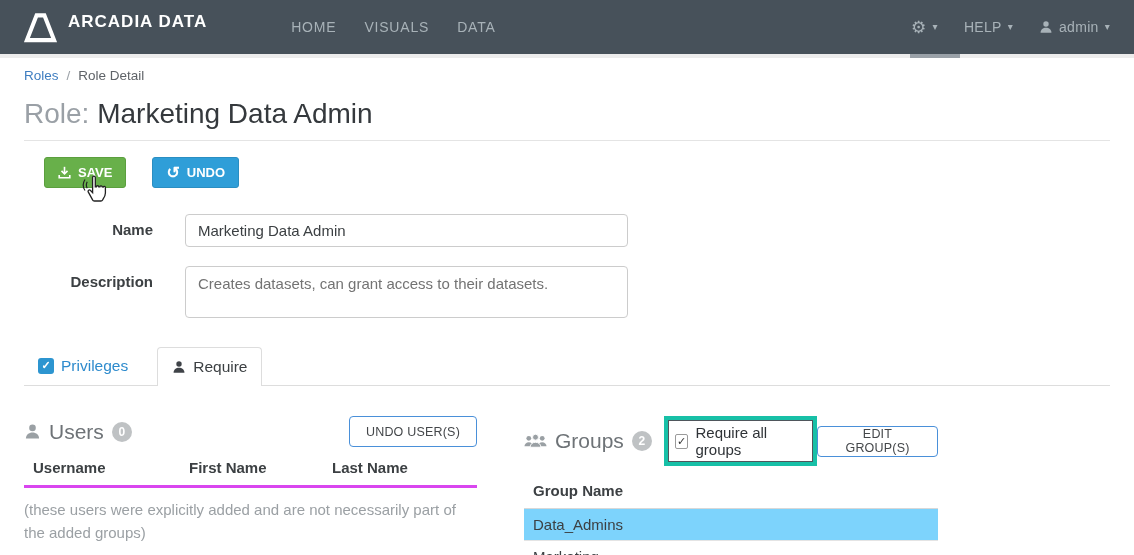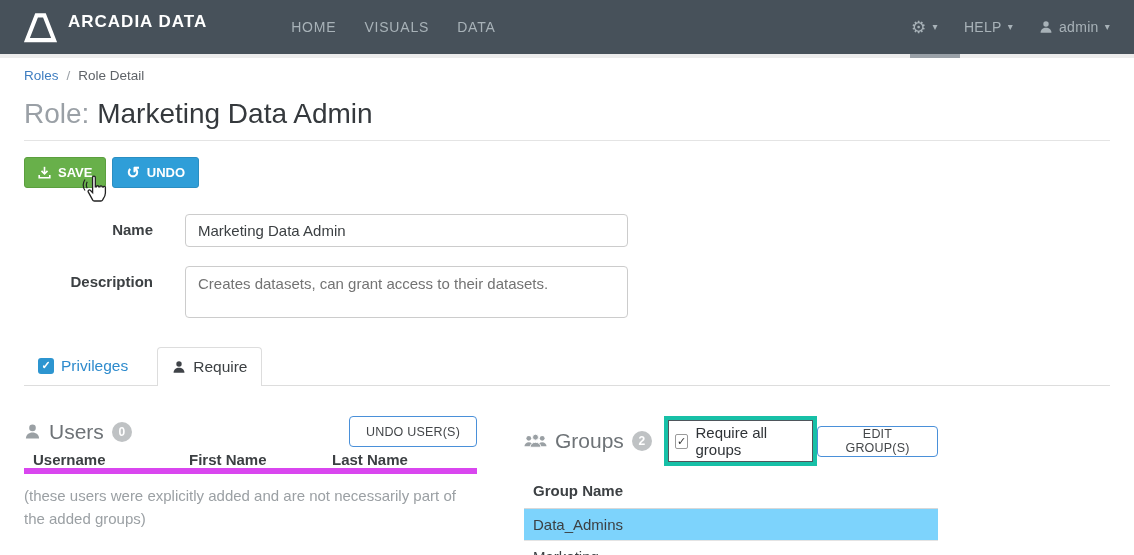--- a/index.html
+++ b/index.html
@@ -24,21 +24,21 @@
   .content { padding:0 24px; }
   .breadcrumb { margin-top:10px; font-size:13.5px; color:#9aa0a6; display:flex; gap:8px; align-items:center; }
   .breadcrumb a { color:#3e7dc0; text-decoration:none; cursor:pointer; }
   .breadcrumb .current { color:#5f6368; }
   .page-title { margin:15px 0 10px; font-size:28px; font-weight:400; color:#35393d; }
   .title-prefix { color:#9aa0a6; }
   .divider { border:none; border-top:1px solid #e4e4e4; margin:0 0 16px; }
   
   .toolbar { position:relative; display:flex; gap:6px; }
   .btn { display:inline-flex; align-items:center; gap:7px; height:31px; padding:0 13px; border-radius:3px;
-         font-size:13px; font-weight:bold; color:#fff; border:1px solid transparent; cursor:pointer; font-family:inherit; }
+         font-size:13px; font-weight:bold; color:#fff; border:1px solid transparent; cursor:pointer; font-family:inherit;margin-left:20px; }
   .btn-save { background:#68b04a; border-color:#5b9f3e; }
   .btn-undo { background:#2f9ed8; border-color:#2a8ec2; }
   .undo-glyph { font-size:16px; font-weight:bold; line-height:1; }
   .cursor { position:absolute; left:58px; top:16px; pointer-events:none; }
   
   .form { margin-top:26px; }
   .form-row { display:flex; margin-bottom:19px; }
   .form-label { width:129px; text-align:right; font-weight:bold; font-size:15px; padding-top:7px; color:#3c4043; }
   .form-field { margin-left:32px; }
   .text-input { width:443px; height:33px; border:1px solid #ccc; border-radius:4px; padding:0 12px;
@@ -56,21 +56,21 @@
   
   .columns { display:flex; margin-top:30px; gap:47px; }
   .users-panel { width:453px; }
   .groups-panel { width:414px; }
   .panel-head { display:flex; align-items:center; }
   .panel-title { display:flex; align-items:center; gap:8px; font-size:21px; color:#6e7377; }
   .badge { min-width:20px; height:20px; border-radius:10px; background:#bfc2c4; color:#fff; font-size:12px;
            font-weight:bold; display:inline-flex; align-items:center; justify-content:center; padding:0 5px; }
   .btn-outline { margin-left:auto; height:31px; padding:0 16px; background:#fff; border:1px solid #4a90d9;
                  border-radius:4px; font-size:12.5px; color:#44474a; cursor:pointer; font-family:inherit; letter-spacing:0.2px; }
-  .users-thead { display:flex; margin-top:4px; border-bottom:6px solid #d946ef; }
+  .users-thead { display:flex; margin-top:12px; border-bottom:3px solid #d946ef; padding-bottom:9px; }
   .th { font-weight:bold; font-size:15px; color:#3c4043; }
   .users-thead .th:nth-child(1){ width:165px; padding-left:9px; }
   .users-thead .th:nth-child(2){ width:143px; }
   .note { margin:10px 0 0; color:#9ba0a4; font-size:15px; line-height:1.55; max-width:440px; }
   .groups-thead { margin-top:8px; border-bottom:1px solid #d8d8d8; padding:8px 0 9px 9px; }
   .group-row { height:32px; line-height:32px; padding-left:9px; font-size:15px; border-bottom:1px solid #e4e4e4; cursor:default; }
   .group-row.striped { background:#7dd3fc; }
   
   .highlight { margin-left:12px; border:4px solid #17c0a7; box-shadow:inset 0 0 0 1px #4f565c;
                padding:4px 9px 4px 7px; display:flex; align-items:center; }

